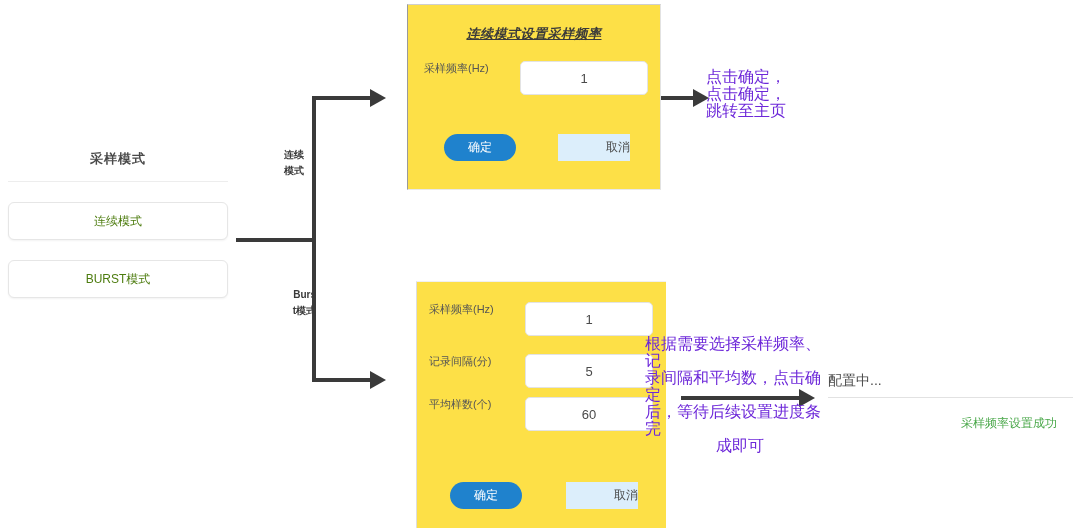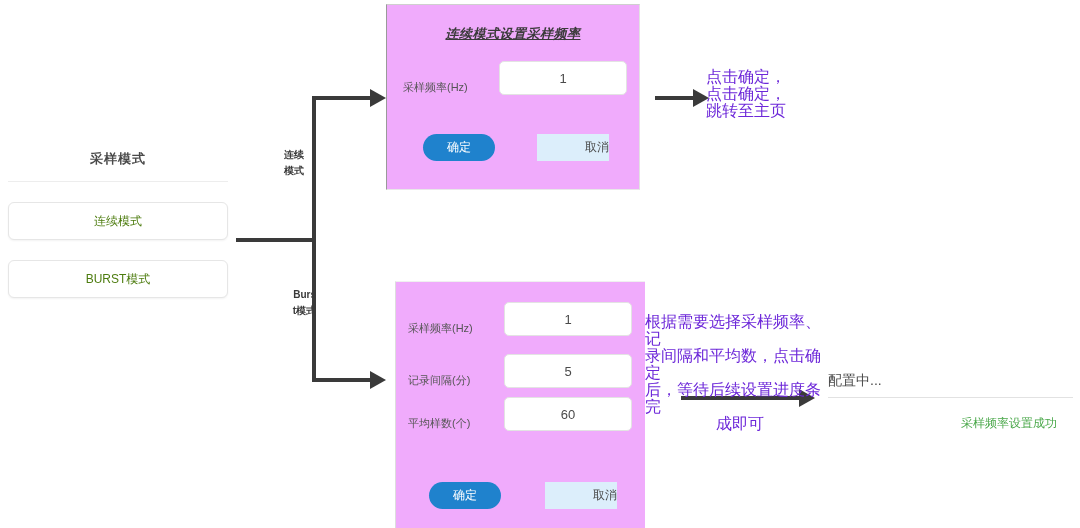--- a/index.html
+++ b/index.html
@@ -68,22 +68,23 @@
     font-weight: 700;
     color: #3a3a3a;
     line-height: 16px;
     width: 42px;
     text-align: right;
   }
 
   
   .dialog {
     position: absolute;
-    background: #f0abfc;
+    background: #fde047;
     box-sizing: border-box;
+    margin-left: 21px;
   }
   .dialog.framed {
     border: 1px solid #9a9a9a;
     border-top-color: #cfcfcf;
     border-right-color: #e2e2e2;
     border-bottom-color: #e8e8e8;
   }
   .dialog.faint {
     border-left: 1px solid #dddddd;
     border-top: 1px solid #f0f0f0;
@@ -93,21 +94,21 @@
     font-size: 13px;
     font-weight: 700;
     font-style: italic;
     text-decoration: underline;
     color: #3a3a3a;
     letter-spacing: .5px;
   }
   .field-row {
     position: absolute;
     display: flex;
-    align-items: flex-end;
+    align-items: flex-start;
   }
   .field-label {
     font-size: 11px;
     color: #555555;
     width: 96px;
   }
   .field-input {
     width: 128px;
     height: 34px;
     line-height: 34px;
@@ -142,21 +143,21 @@
   }
 
   
   .note {
     position: absolute;
     font-size: 16px;
     font-weight: 400;
     color: #6d28d9;
     line-height: 17px;
   }
-  .note-center { text-align: center; }
+  .note-center { text-align: center; margin-top: 22px; }
 
   
   .progress-panel { position: absolute; }
   .progress-title {
     font-size: 14px;
     color: #4a4a4a;
   }
   .progress-rule {
     margin-top: 7px;
     height: 1px;

